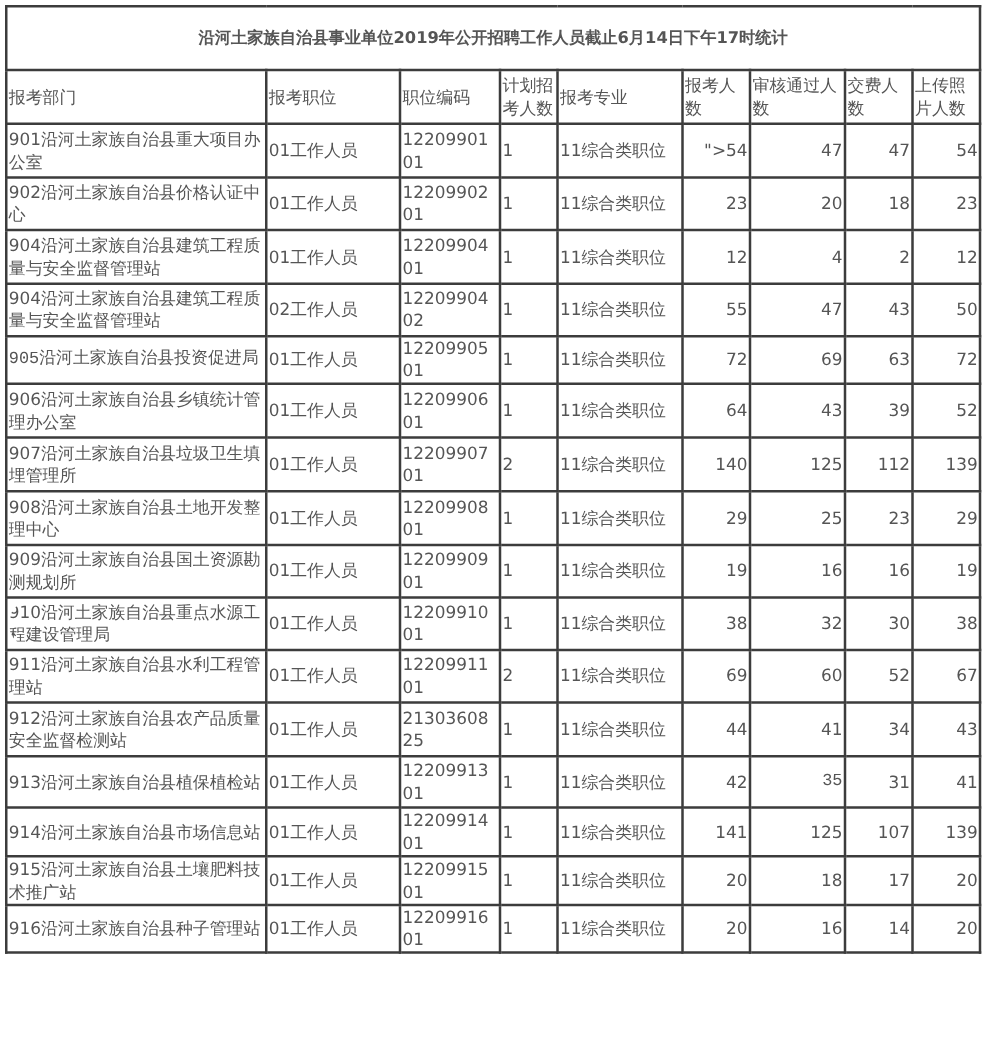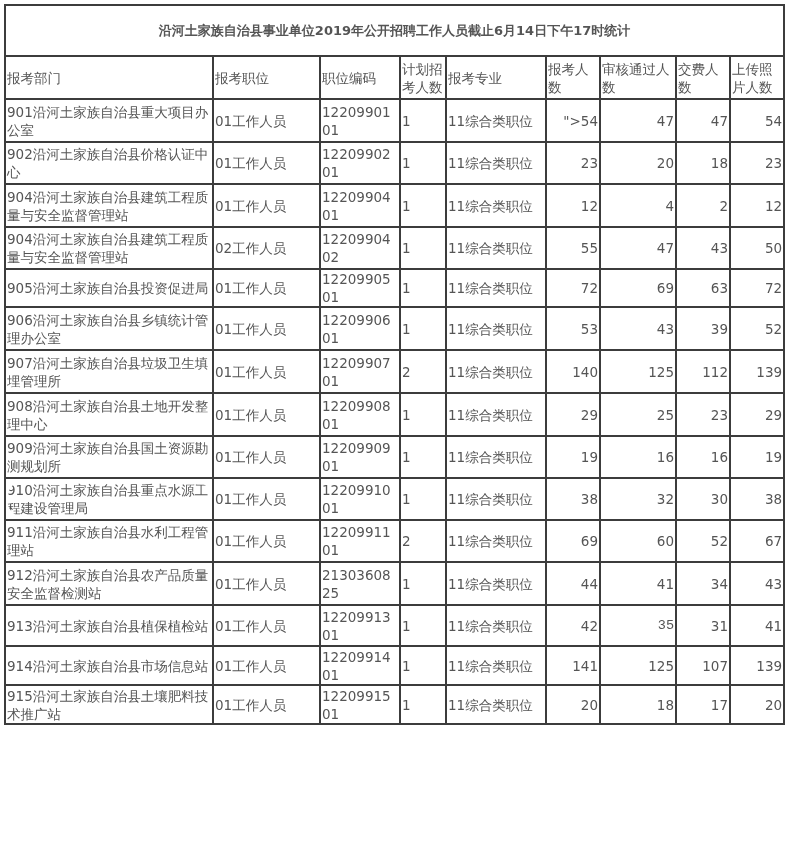--- a/index.html
+++ b/index.html
@@ -82,37 +82,37 @@
         <td style="height: 40px;">02工作人员</td>
         <td style="height: 40px;">1220990402</td>
         <td style="height: 40px;">1</td>
         <td style="height: 40px;">11综合类职位</td>
         <td class="num" style="height: 40px;">55</td>
         <td class="num" style="height: 40px;">47</td>
         <td class="num" style="height: 40px;">43</td>
         <td class="num" style="height: 40px;">50</td>
       </tr>
       <tr class="row">
-        <td style="height: 36px;">905沿河土家族自治县投资促进局</td>
+        <td style="height: 36px; font-family: Liberation Mono, monospace;">905沿河土家族自治县投资促进局</td>
         <td style="height: 36px;">01工作人员</td>
         <td style="height: 36px;">1220990501</td>
         <td style="height: 36px;">1</td>
         <td style="height: 36px;">11综合类职位</td>
         <td class="num" style="height: 36px;">72</td>
         <td class="num" style="height: 36px;">69</td>
         <td class="num" style="height: 36px;">63</td>
         <td class="num" style="height: 36px;">72</td>
       </tr>
       <tr class="row">
         <td style="height: 41px;">906沿河土家族自治县乡镇统计管理办公室</td>
         <td style="height: 41px;">01工作人员</td>
         <td style="height: 41px;">1220990601</td>
         <td style="height: 41px;">1</td>
         <td style="height: 41px;">11综合类职位</td>
-        <td class="num" style="height: 41px;">53</td>
+        <td class="num" style="height: 41px;">64</td>
         <td class="num" style="height: 41px;">43</td>
         <td class="num" style="height: 41px;">39</td>
         <td class="num" style="height: 41px;">52</td>
       </tr>
       <tr class="row">
         <td style="height: 41px;">907沿河土家族自治县垃圾卫生填埋管理所</td>
         <td style="height: 41px;">01工作人员</td>
         <td style="height: 41px;">1220990701</td>
         <td style="height: 41px;">2</td>
         <td style="height: 41px;">11综合类职位</td>
@@ -202,14 +202,25 @@
         <td style="height: 37px;">915沿河土家族自治县土壤肥料技术推广站</td>
         <td style="height: 37px;">01工作人员</td>
         <td style="height: 37px;">1220991501</td>
         <td style="height: 37px;">1</td>
         <td style="height: 37px;">11综合类职位</td>
         <td class="num" style="height: 37px;">20</td>
         <td class="num" style="height: 37px;">18</td>
         <td class="num" style="height: 37px;">17</td>
         <td class="num" style="height: 37px;">20</td>
       </tr>
+      <tr class="row">
+        <td style="height: 35px;">916沿河土家族自治县种子管理站</td>
+        <td style="height: 35px;">01工作人员</td>
+        <td style="height: 35px;">1220991601</td>
+        <td style="height: 35px;">1</td>
+        <td style="height: 35px;">11综合类职位</td>
+        <td class="num" style="height: 35px;">20</td>
+        <td class="num" style="height: 35px;">16</td>
+        <td class="num" style="height: 35px;">14</td>
+        <td class="num" style="height: 35px;">20</td>
+      </tr>
     </tbody>
 </table>
 
 </body></html>

